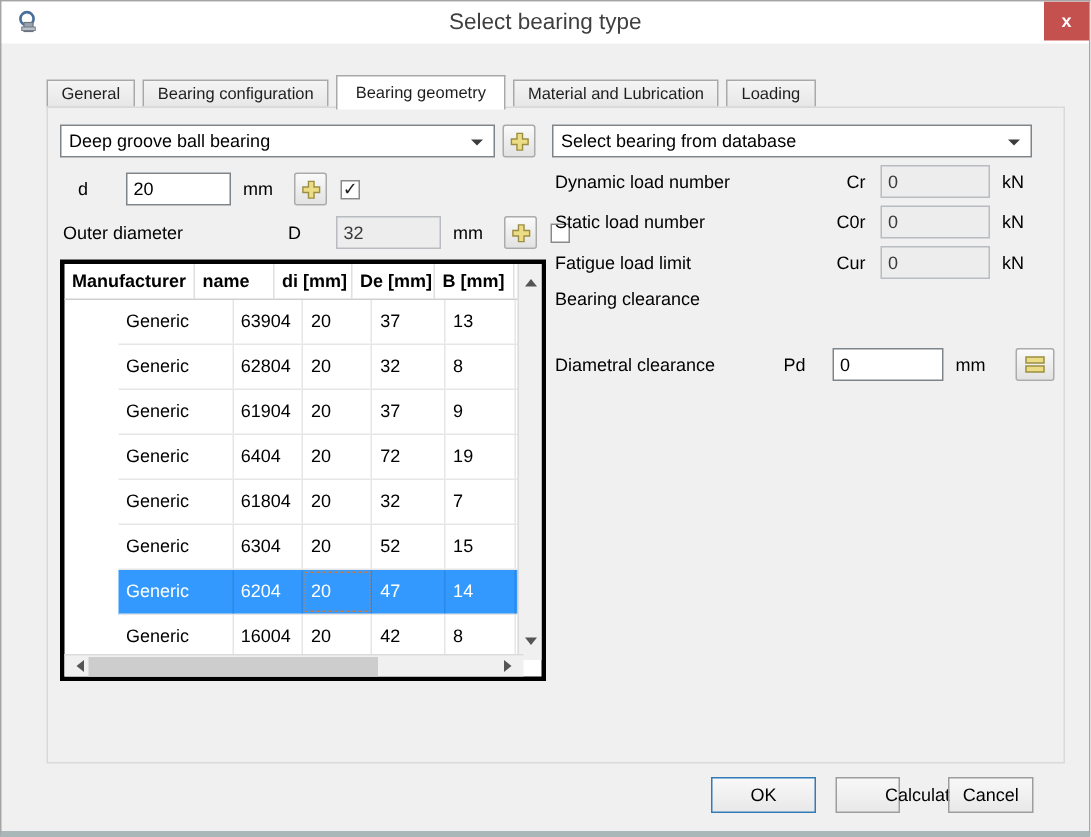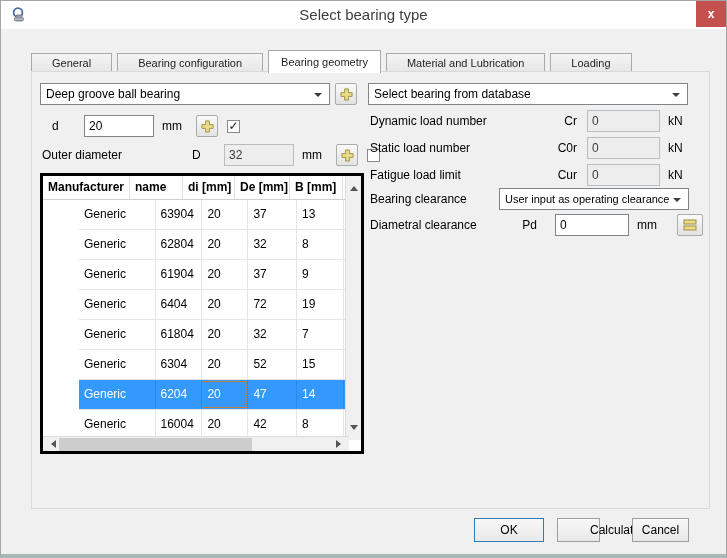--- a/index.html
+++ b/index.html
@@ -12,21 +12,21 @@
   .titlebar { position:relative; height:28px; background:#ffffff; }
   .title { position:absolute; left:0; top:0; width:100%; text-align:center; line-height:28px;
            font-size:15px; color:#3f3f3f; }
   .appicon { position:absolute; left:9px; top:5px; width:17px; height:17px; }
   .closebtn { position:absolute; right:0; top:0; width:30px; height:26px; background:#c5514f;
               color:#fff; font-size:12px; font-weight:bold; text-align:center; line-height:26px;
               cursor:default; }
 
   
   .tabs { position:absolute; left:30px; top:48px; height:23px; display:flex; align-items:flex-end; }
-  .tab { height:19px; line-height:18px; padding:0 20px; font-size:11px; color:#1e1e1e;
+  .tab { height:19px; line-height:18px; padding:0 9px; font-size:11px; color:#1e1e1e;
          background:linear-gradient(#f4f4f4,#e7e7e7); border:1px solid #a9a9a9; margin-right:5px; }
   .tab.active { height:23px; line-height:22px; padding:0 12px; background:#ffffff;
                 border-bottom:none; margin-bottom:-1px; z-index:3; position:relative; }
 
   .frame { position:absolute; left:30px; top:70px; width:679px; height:438px;
            border:1px solid #d9d9d9; background:#f0f0f0; }
 
   
   .dd { position:relative; background:#fff; border:1px solid #7f8489; height:22px;
         font-size:12px; line-height:20px; padding-left:5px; color:#000;
@@ -250,24 +250,23 @@
     </div>
     <div class="row row-load" style="left:338px;top:92px;">
       <span class="lbl lbl-main">Fatigue load limit</span>
       <span class="lbl sym">Cur</span>
       <input class="txt disabled" value="0" style="">
       <span class="lbl unit">kN</span>
     </div>
 
     <div class="row" style="left:338px;top:116px;">
       <span class="lbl" style="width:129px;">Bearing clearance</span>
-      <div class="dd" style="width:190px;font-size:11px;">User input as operating clearance</div>
-    </div>
-
-    <div class="row" style="left:338px;top:142px;align-items:center;">
+    </div>
+
+    <div class="row" style="left:338px;top:160px;align-items:center;">
       <span class="lbl" style="width:125px;">Diametral clearance</span>
       <span class="lbl" style="width:42px;text-align:right;">Pd</span>
       <input class="txt" style="margin-left: 18px; width: 74px;" value="0">
       <span class="lbl" style="margin-left:8px;">mm</span>
       <div class="iconbtn" style="margin-left:20px;width:26px;">
         <svg width="14" height="12" viewBox="0 0 14 12">
           <rect x="1" y="1" width="12" height="4" fill="#ecdc85" stroke="#9b8e42"></rect>
           <rect x="1" y="7" width="12" height="4" fill="#ecdc85" stroke="#9b8e42"></rect>
         </svg>
       </div>

